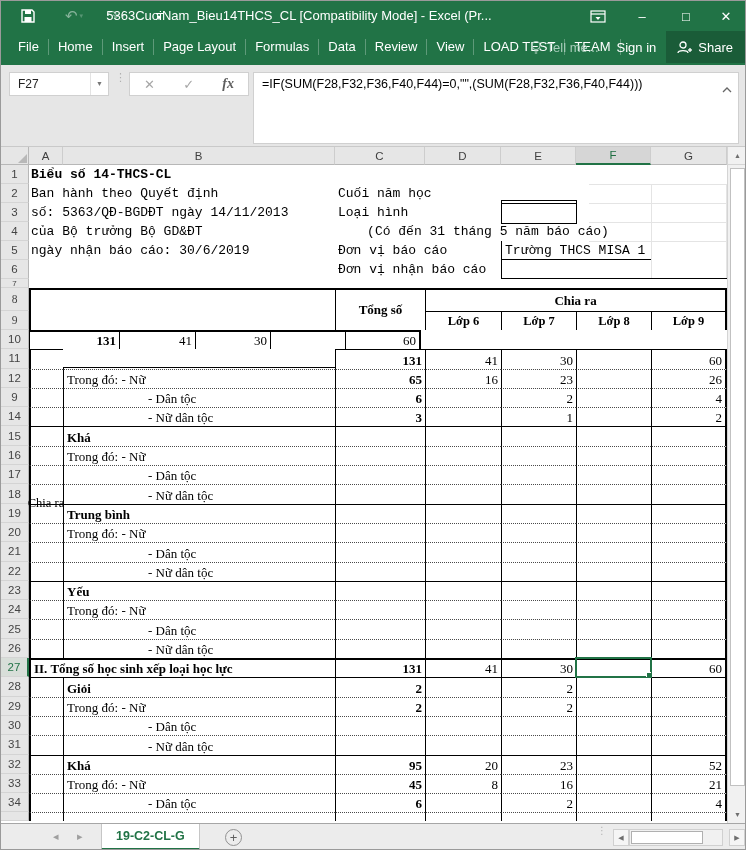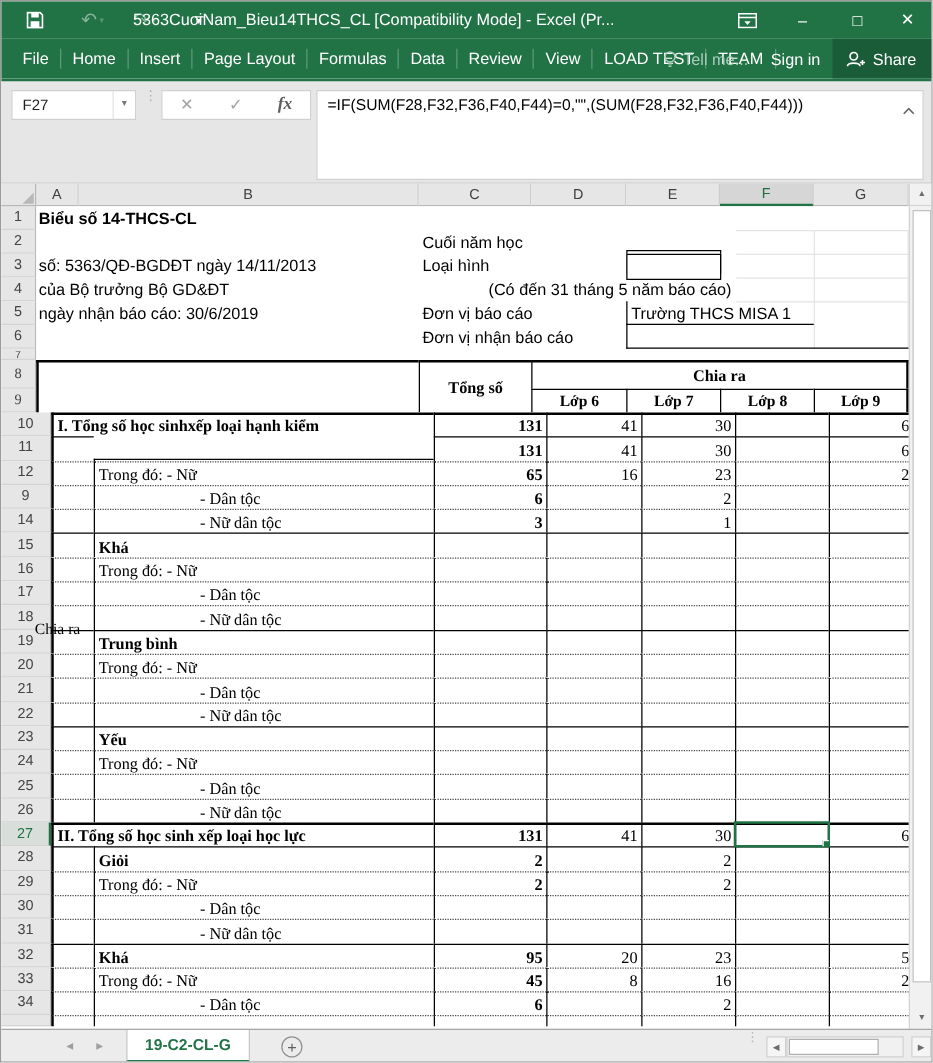--- a/index.html
+++ b/index.html
@@ -53,21 +53,21 @@
   .ch{height:18px;background:#e6e6e6;border-right:1px solid #cdcdcd;border-bottom:1px solid #b7b7b7;
       font-size:11.5px;color:#3f3f3f;display:flex;align-items:center;justify-content:center;}
   .ch.active{background:#d6d6d6;color:#1e6e41;border-bottom:2px solid #217346;}
   .ch-scrollup{width:20px;height:18px;background:#f1f1f1;border-left:1px solid #d4d4d4;border-bottom:1px solid #d4d4d4;
                display:flex;align-items:center;justify-content:center;color:#6e6e6e;font-size:7px;}
   
   .dochead{display:flex;height:123px;}
   .dh-gutter{width:28px;display:flex;flex-direction:column;}
   .gutcell{background:#e6e6e6;border-right:1px solid #b7b7b7;border-bottom:1px solid #d4d4d4;
            font-size:11.5px;color:#444;display:flex;align-items:center;justify-content:center;}
-  .dh-content{position:relative;width:698px;background:#fff;font-family:Liberation Sans, sans-serif;}
+  .dh-content{position:relative;width:698px;background:#fff;font-family:Liberation Mono, monospace;}
   .dtext{position:absolute;height:19px;line-height:19px;font-size:13px;color:#000;white-space:nowrap;}
   .b{font-weight:bold;}
   .gline{position:absolute;background:#e4e4e4;}
   .ebox{position:absolute;border:1px solid #000;background:#fff;}
   .vbox{position:absolute;border-left:1px solid #000;border-bottom:1px solid #000;}
   
   .thead{display:flex;height:42px;font-family:"Liberation Serif","DejaVu Serif",serif;}
   .th-gut{width:28px;display:flex;flex-direction:column;}
   .thcell{background:#fff;display:flex;align-items:center;justify-content:center;font-weight:bold;font-size:13px;}
   .ab-merged{width:306px;border-left:2px solid #000;border-top:2px solid #000;background:#fff;}
@@ -75,21 +75,21 @@
   .chiarablock{width:302px;display:flex;flex-direction:column;}
   .chiara-top{height:23px;border-left:1px solid #000;border-top:2px solid #000;border-right:2px solid #000;
               display:flex;align-items:center;justify-content:center;font-weight:bold;font-size:13px;background:#fff;}
   .loprow{display:flex;height:19px;}
   .lop{border-left:1px solid #000;border-top:1px solid #000;display:flex;align-items:center;justify-content:center;
        font-weight:bold;font-size:12.5px;background:#fff;}
   .lop.last{border-right:2px solid #000;}
   
   #table-rows{position:relative;}
   .trow{display:flex;height:19.3px;}
-  .gut{width:40px;background:#e6e6e6;border-right:1px solid #b7b7b7;border-bottom:1px solid #d4d4d4;
+  .gut{width:28px;background:#e6e6e6;border-right:1px solid #b7b7b7;border-bottom:1px solid #d4d4d4;
        font-size:11.5px;color:#444;display:flex;align-items:center;justify-content:center;}
   .gut.active{background:#d8ded9;color:#217346;border-right:2px solid #217346;}
   .cell{background:#fff;font-family:"Liberation Serif","DejaVu Serif",serif;font-size:13px;color:#000;
         overflow:hidden;white-space:nowrap;line-height:17px;display:flex;align-items:flex-end;}
   .lbl{padding-left:3px;}
   .lbl.section{font-weight:bold;}
   .lbl.group{font-weight:bold;}
   .lbl.sub2{padding-left:84px;}
   .val{justify-content:flex-end;padding-right:3px;}
   .val.totcol{font-weight:bold;}
@@ -253,20 +253,21 @@
           <div class="gutcell" style="height: 9px; font-size: 8px;">7</div>
         </div>
       <div class="dh-content">
         <div class="gline" style="left:560px;top:19px;width:138px;height:1px;"></div>
         <div class="gline" style="left:560px;top:38px;width:138px;height:1px;"></div>
         <div class="gline" style="left:560px;top:57px;width:138px;height:1px;"></div>
         <div class="gline" style="left:560px;top:76px;width:138px;height:1px;"></div>
         <div class="gline" style="left:622px;top:19px;width:1px;height:95px;"></div>
         <div class="gline" style="left:697px;top:19px;width:1px;height:95px;"></div>
         <div class="dtext b" style="left:2px;top:0;">Biểu số 14-THCS-CL</div>
+        <div class="dtext" style="left:2px;top:19px;">Ban hành theo Quyết định</div>
         <div class="dtext" style="left:309px;top:19px;">Cuối năm học</div>
         <div class="ebox" style="left:472px;top:19px;width:76px;height:19px;margin-top:16px;">
           <div class="dtext" style="left:3px;top:-1px;">2018-2019</div>
         </div>
         <div class="dtext" style="left:2px;top:38px;">số: 5363/QĐ-BGDĐT ngày 14/11/2013</div>
         <div class="dtext" style="left:309px;top:38px;">Loại hình</div>
         <div class="ebox" style="left:472px;top:38px;width:76px;height:21px;"></div>
         <div class="dtext" style="left:2px;top:57px;">của Bộ trưởng Bộ GD&amp;ĐT</div>
         <div class="dtext" style="left:306px;top:57px;width:306px;text-align:center;">(Có đến 31 tháng 5 năm báo cáo)</div>
         <div class="dtext" style="left:2px;top:76px;">ngày nhận báo cáo: 30/6/2019</div>
@@ -292,21 +293,20 @@
             <div class="lop" style="width: 75px;">Lớp 7</div>
             <div class="lop" style="width: 75px;">Lớp 8</div>
             <div class="lop last" style="width: 76px;">Lớp 9</div>
           </div>
       </div>
     </div>
 
     <div id="table-rows">
         <div class="trow">
           <div class="gut">10</div>
-          <div class="cell lbl section bl2" style="width: 306px; border-top: 2px solid rgb(0, 0, 0);">I. Tổng số học sinhxếp loại hạnh kiểm</div>
           <div class="cell val bl1 totcol" style="width: 90px; border-top: 2px solid rgb(0, 0, 0);">131</div>
           <div class="cell val bl1" style="width: 76px; border-top: 2px solid rgb(0, 0, 0);">41</div>
           <div class="cell val bl1" style="width: 75px; border-top: 2px solid rgb(0, 0, 0);">30</div>
           <div class="cell val bl1" style="width: 75px; border-top: 2px solid rgb(0, 0, 0);"></div>
           <div class="cell val bl1 br2" style="width: 76px; border-top: 2px solid rgb(0, 0, 0);">60</div>
         </div>
         <div class="trow">
           <div class="gut">11</div>
           <div class="cell bl2" style="width: 34px; border-top: 1px solid rgb(0, 0, 0);"></div>
           <div class="cell lbl group bl1" style="width: 272px; border-top: 1px solid rgb(0, 0, 0); margin-top: 18px;">Tốt</div>

